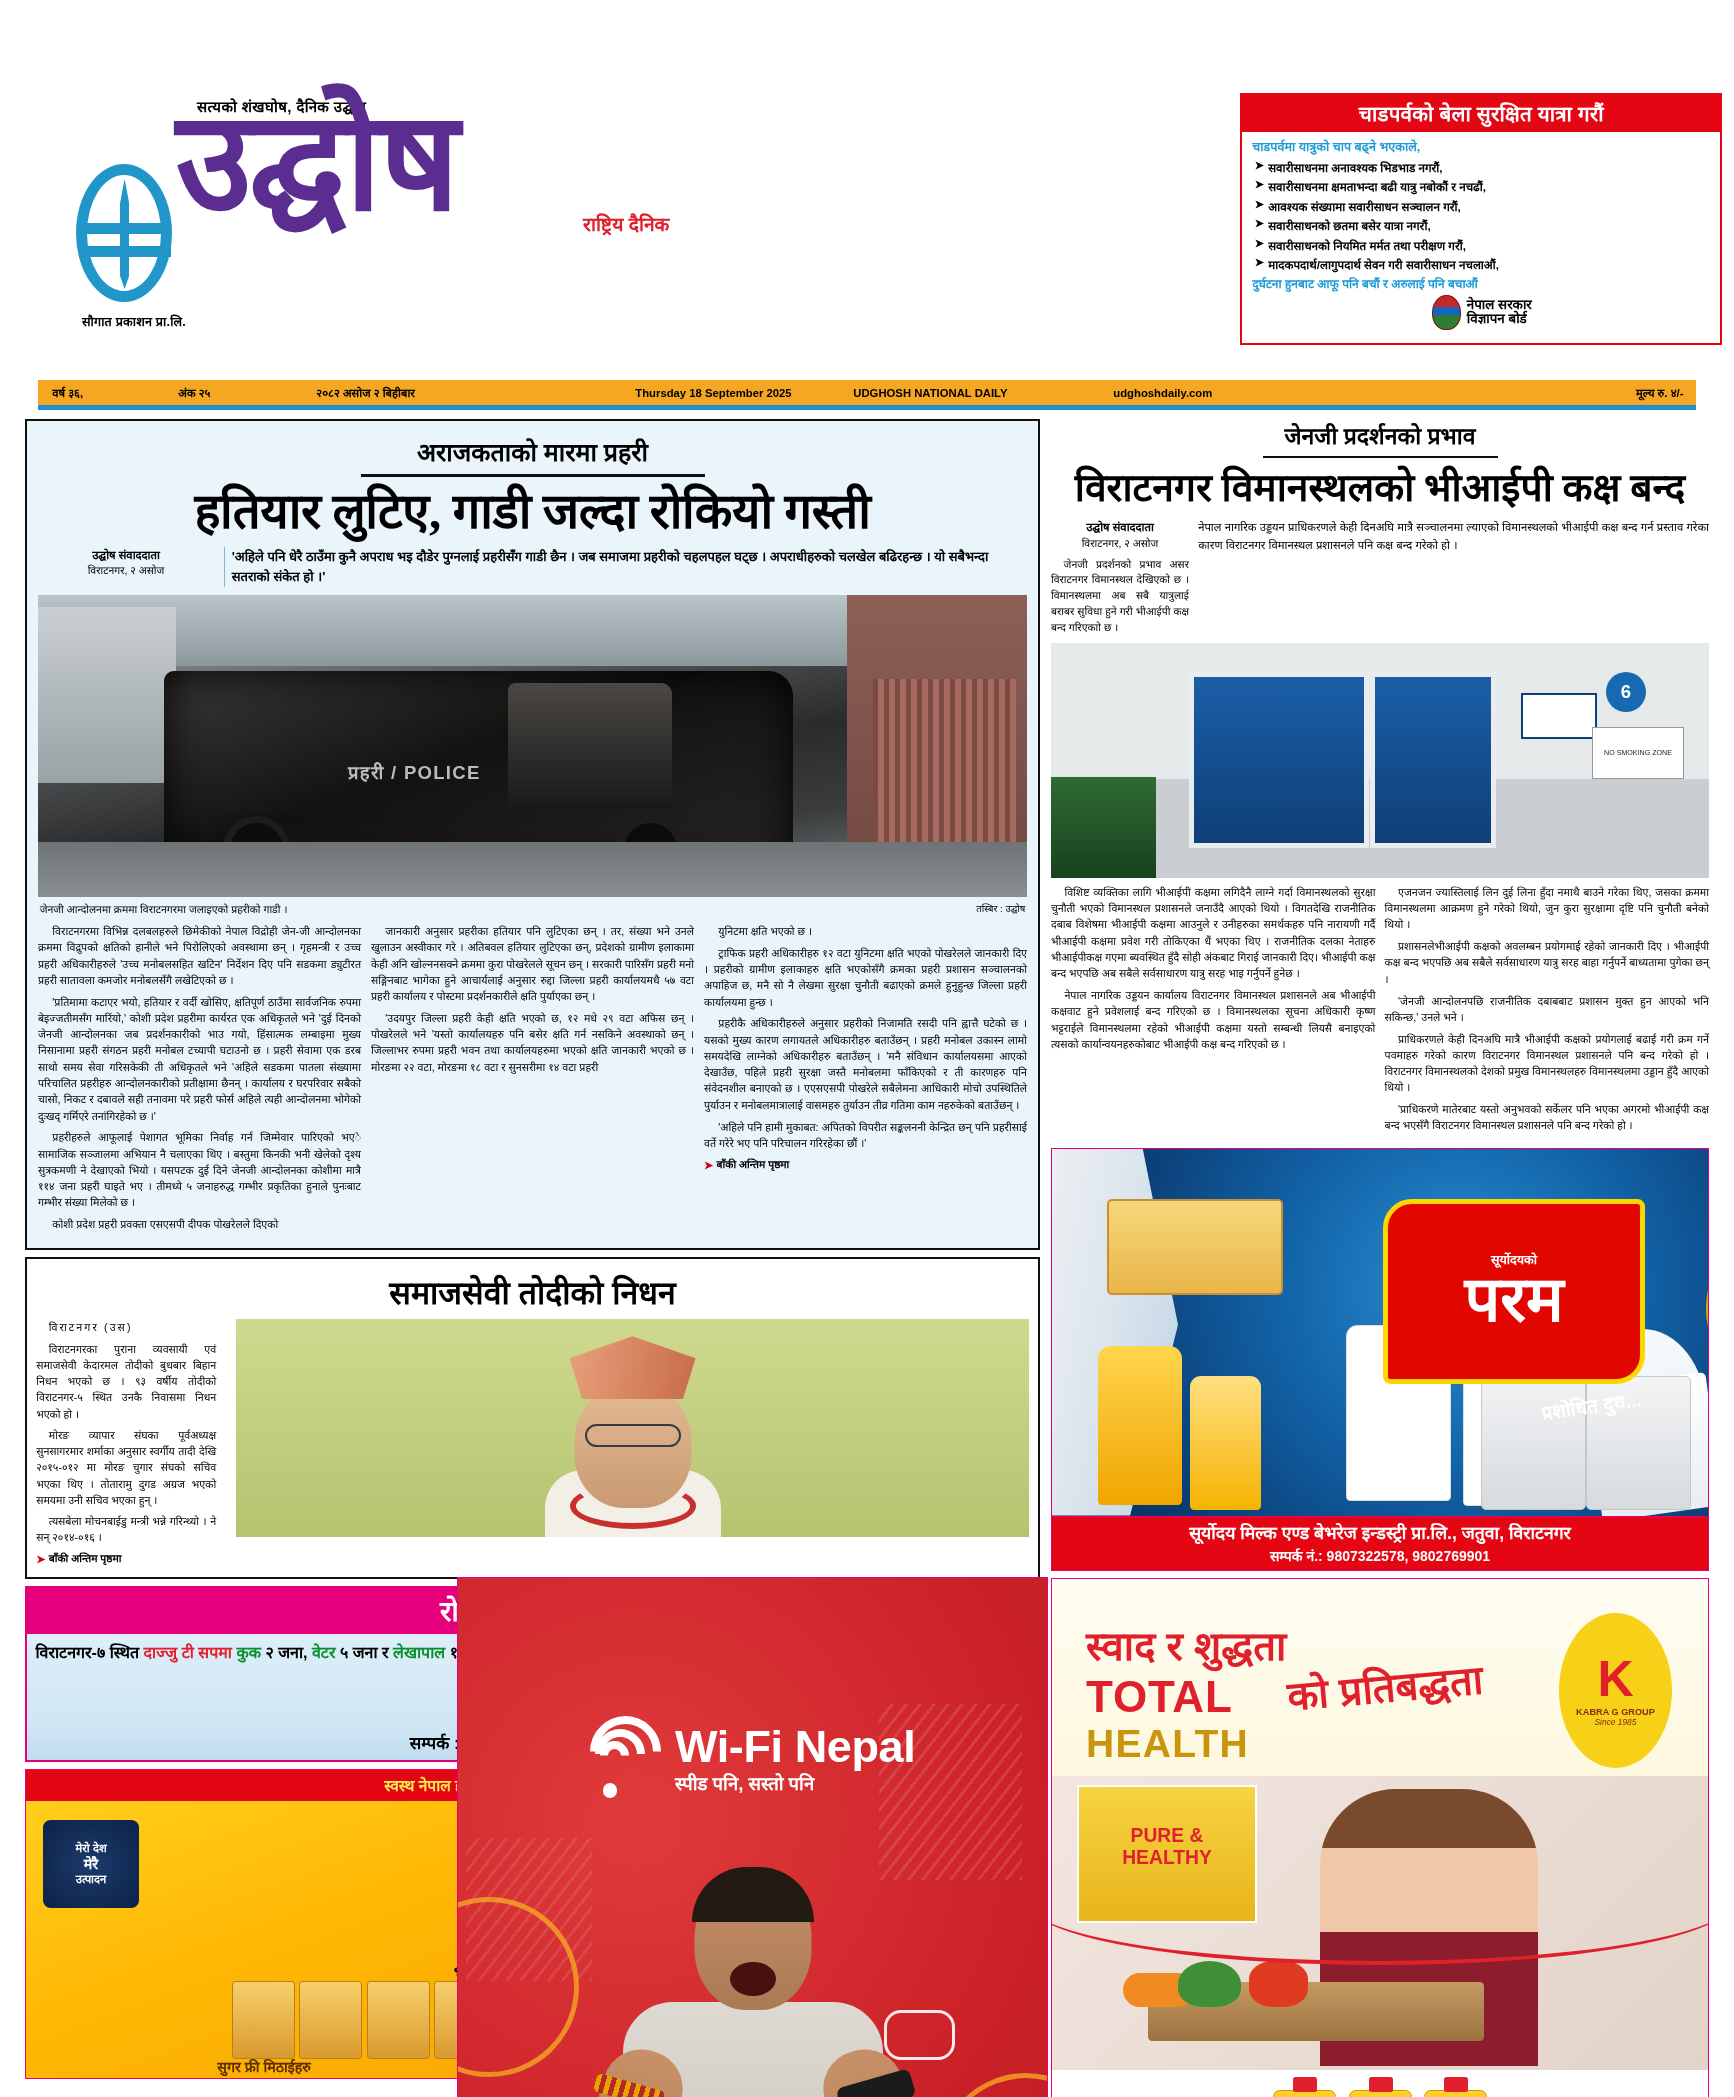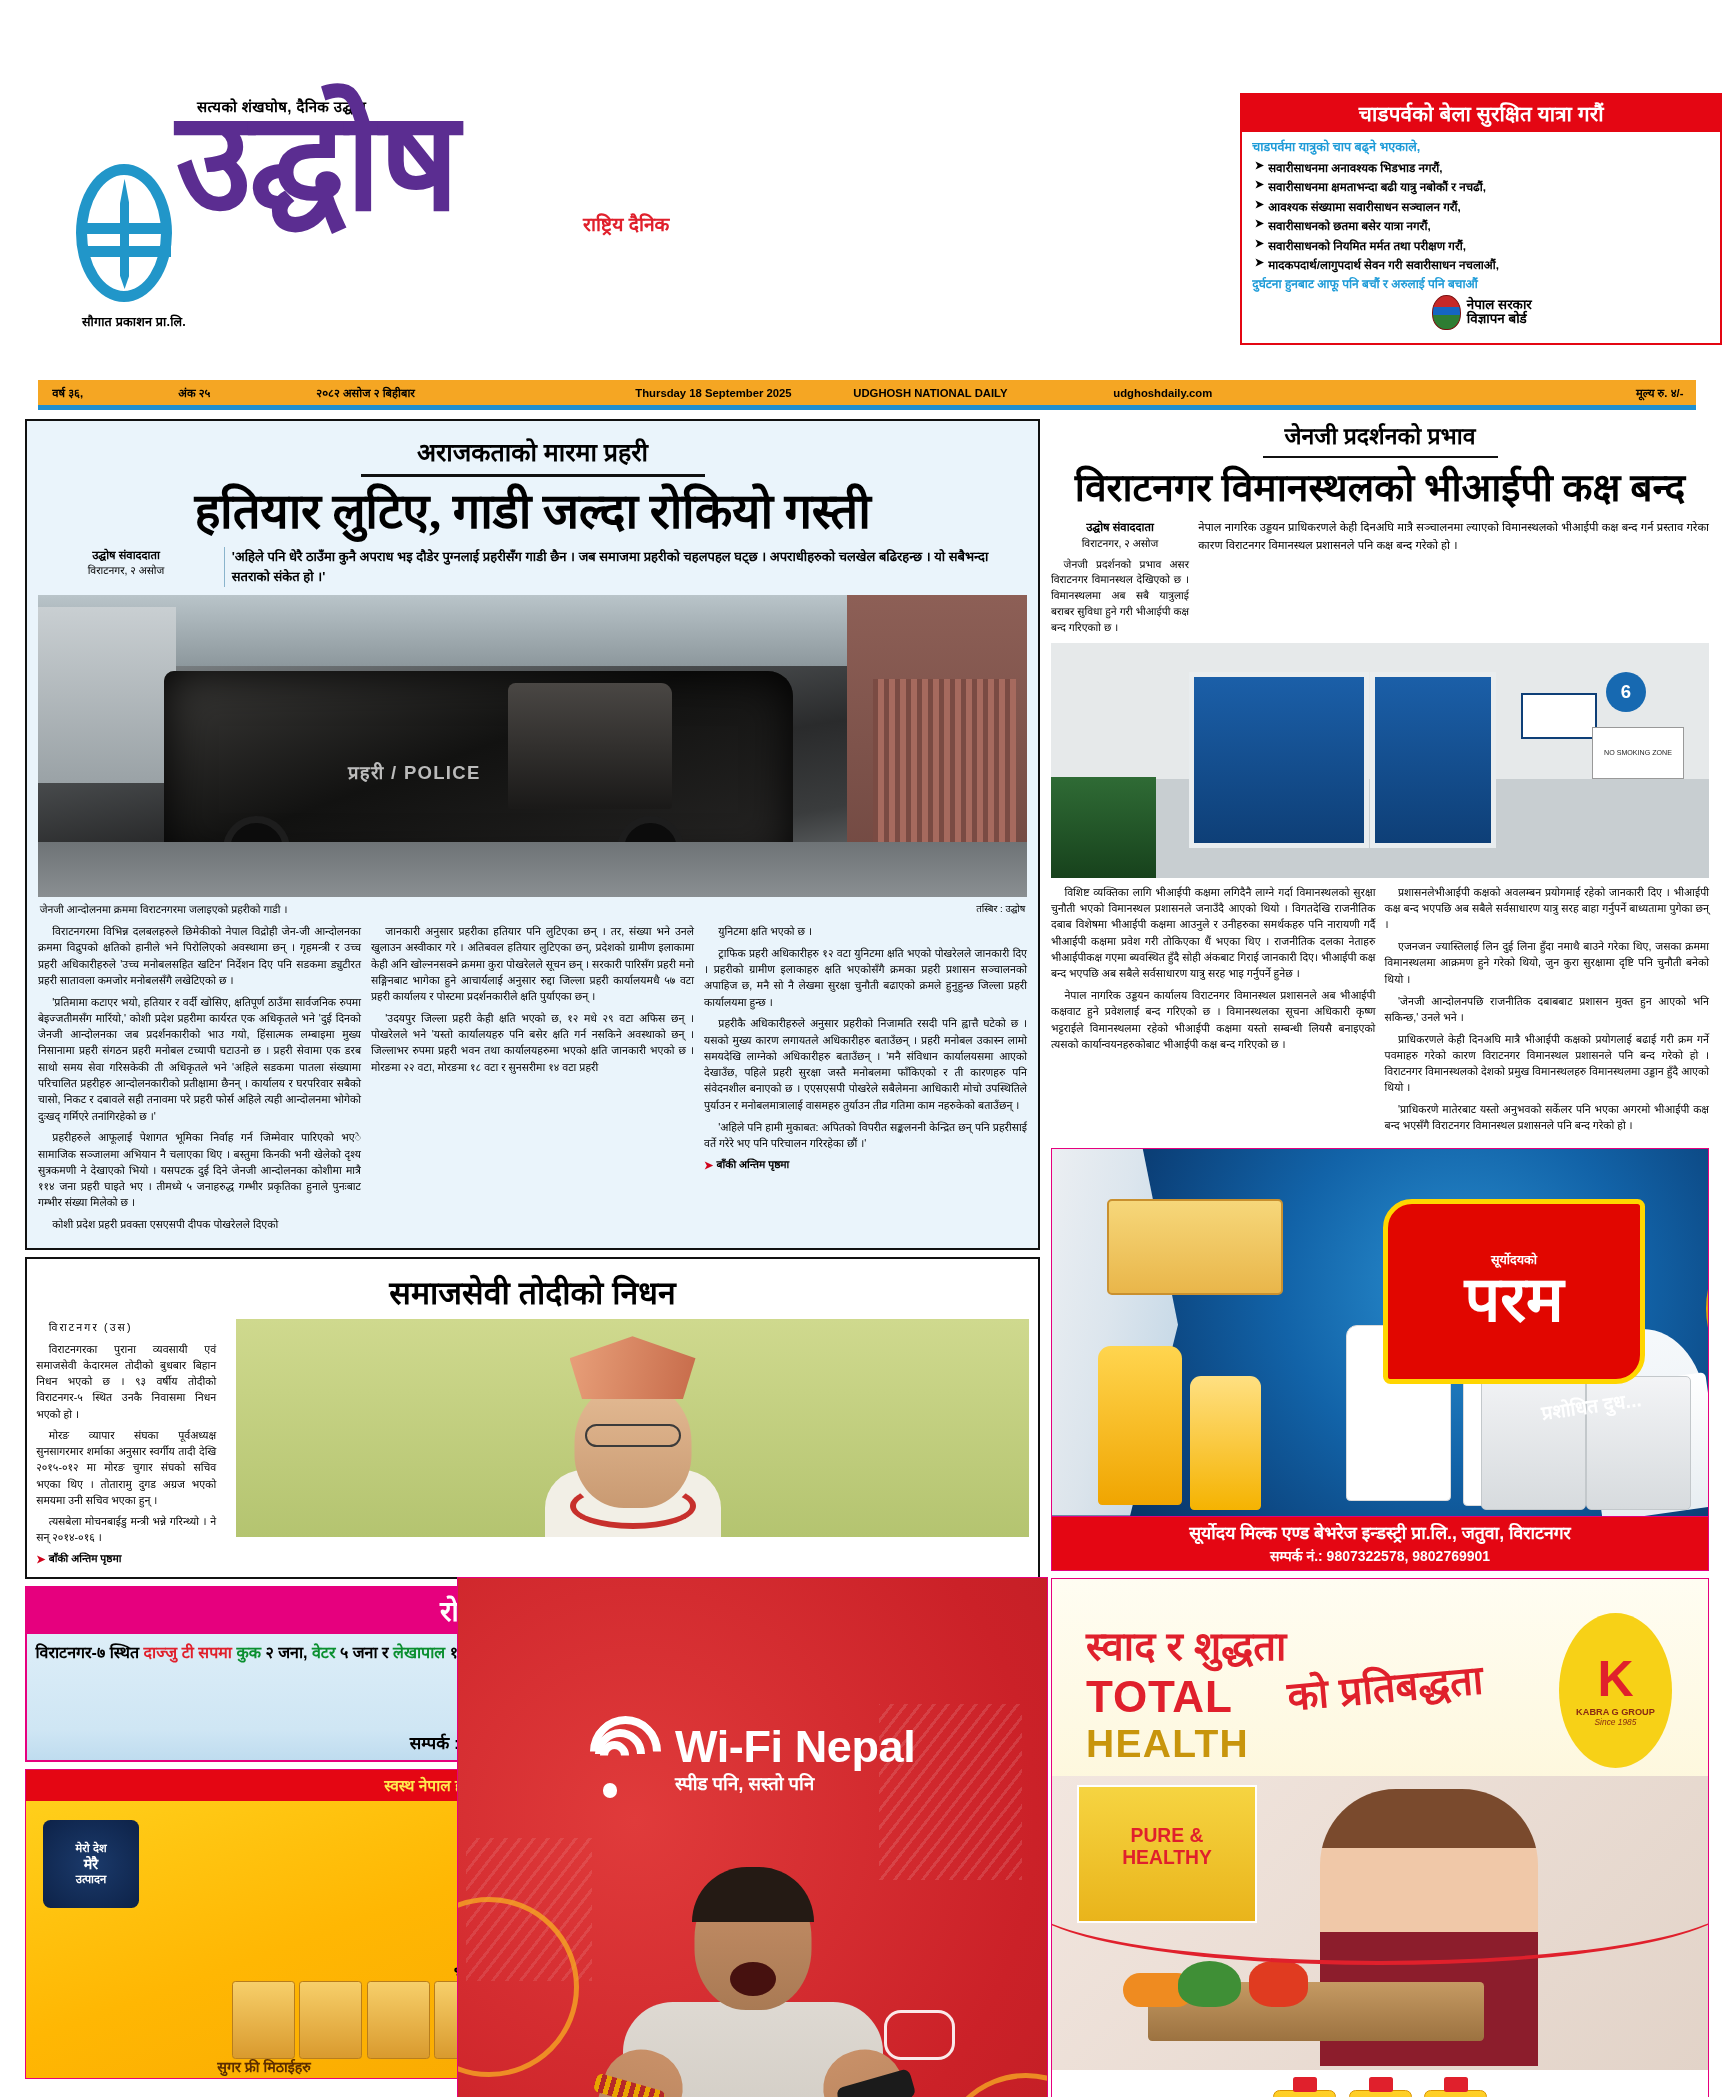--- a/index.html
+++ b/index.html
@@ -591,22 +591,22 @@
           <div class="rp-green"></div>
         </div>
 
         <div class="rs-cols">
           <div class="c">
             <p>विशिष्ट व्यक्तिका लागि भीआईपी कक्षमा लगिदैनै लाग्ने गर्दा विमानस्थलकाे सुरक्षा चुनौती भएको विमानस्थल प्रशासनले जनाउँदै आएको थियो । विगतदेखि राजनीतिक दबाब विशेषमा भीआईपी कक्षमा आउनुले र उनीहरुका समर्थकहरु पनि नारायणी गर्दै भीआईपी कक्षमा प्रवेश गरी तोकिएका धैं भएका थिए । राजनीतिक दलका नेताहरु भीआईपीकक्ष गएमा ब्यवस्थित हुँदै सोही अंकबाट गिराई जानकारी दिए। भीआईपी कक्ष बन्द भएपछि अब सबैले सर्वसाधारण यात्रु सरह भाइ गर्नुपर्ने हुनेछ ।</p>
             <p>नेपाल नागरिक उड्डयन कार्यालय विराटनगर विमानस्थल प्रशासनले अब भीआईपी कक्षवाट हुने प्रवेशलाई बन्द गरिएकाे छ । विमानस्थलका सूचना अधिकारी कृष्ण भट्टराईले विमानस्थलमा रहेको भीआईपी कक्षमा यस्तो सम्बन्धी लियसै बनाइएकाे त्यसको कार्यान्वयनहरुकाेबाट भीआईपी कक्ष बन्द गरिएको छ ।</p>
             <p></p>
           </div>
           <div class="c">
+            <p>एजनजन ज्यास्तिलाई लिन दुई लिना हुँदा नमाथै बाउने गरेका थिए, जसका क्रममा विमानस्थलमा आक्रमण हुने गरेको थियो, जुन कुरा सुरक्षामा दृष्टि पनि चुनौती बनेको थियो ।</p>
             <p>प्रशासनलेभीआईपी कक्षको अवलम्बन प्रयोगमाई रहेको जानकारी दिए । भीआईपी कक्ष बन्द भएपछि अब सबैले सर्वसाधारण यात्रु सरह बाहा गर्नुपर्ने बाध्यतामा पुगेका छन् ।</p>
-            <p>एजनजन ज्यास्तिलाई लिन दुई लिना हुँदा नमाथै बाउने गरेका थिए, जसका क्रममा विमानस्थलमा आक्रमण हुने गरेको थियो, जुन कुरा सुरक्षामा दृष्टि पनि चुनौती बनेको थियो ।</p>
             <p>'जेनजी आन्दोलनपछि राजनीतिक दबाबबाट प्रशासन मुक्त हुन आएको भनि सकिन्छ,' उनले भने ।</p>
             <p>प्राधिकरणले केही दिनअघि मात्रै भीआईपी कक्षको प्रयोगलाई बढाई गरी क्रम गर्ने पवमाहरु गरेको कारण विराटनगर विमानस्थल प्रशासनले पनि बन्द गरेको हो । विराटनगर विमानस्थलकाे देशको प्रमुख विमानस्थलहरु विमानस्थलमा उड्डान हुँदै आएको थियो ।</p>
             <p>'प्राधिकरणे मातेरबाट यस्तो अनुभवकाे सर्केलर पनि भएका अगरमाे भीआईपी कक्ष बन्द भएसँगै विराटनगर विमानस्थल प्रशासनले पनि बन्द गरेकाे हो ।</p>
           </div>
         </div>
       </div>
 
       <div class="ad-param">
         <div class="pa-silk"></div>
         <div class="pa-prod pa-butter"></div>

